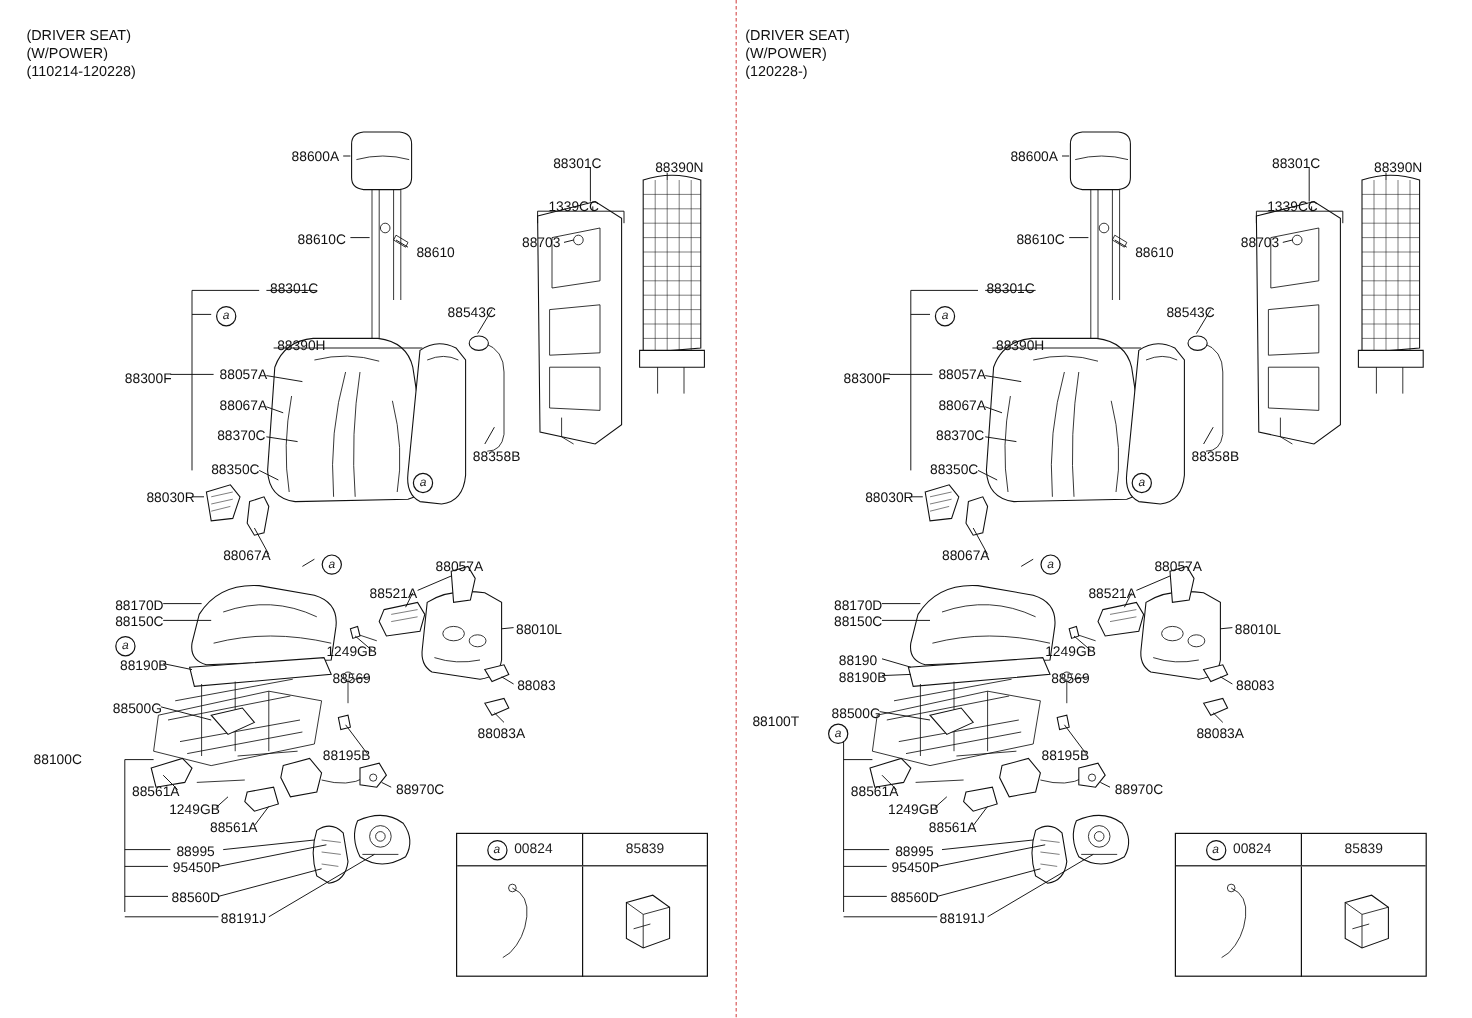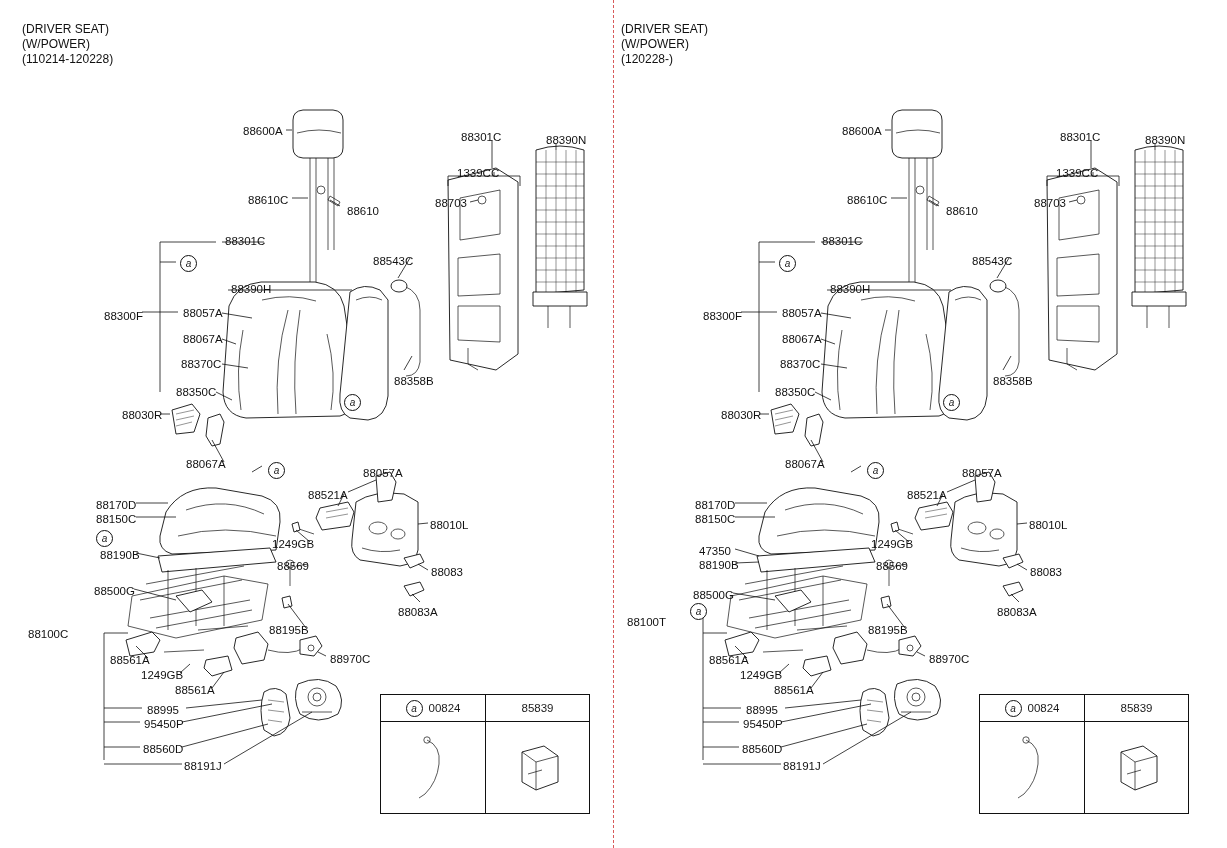--- a/index.html
+++ b/index.html
@@ -370,27 +370,27 @@
   <div class="lbl" style="left:775px;top:386px;">88350C</div>
   <div class="lbl" style="left:993px;top:375px;">88358B</div>
   <div class="lbl" style="left:721px;top:409px;">88030R</div>
   <div class="lbl" style="left:785px;top:458px;">88067A</div>
   <div class="lbl" style="left:962px;top:467px;">88057A</div>
   <div class="lbl" style="left:695px;top:499px;">88170D</div>
   <div class="lbl" style="left:695px;top:513px;">88150C</div>
   <div class="lbl" style="left:907px;top:489px;">88521A</div>
   <div class="lbl" style="left:1029px;top:519px;">88010L</div>
   <div class="lbl" style="left:871px;top:538px;">1249GB</div>
-  <div class="lbl" style="left:699px;top:545px;">47350</div>
+  <div class="lbl" style="left:699px;top:545px;">88190</div>
   <div class="lbl" style="left:699px;top:559px;">88190B</div>
   <div class="lbl" style="left:876px;top:560px;">88569</div>
   <div class="lbl" style="left:1030px;top:566px;">88083</div>
   <div class="lbl" style="left:693px;top:589px;">88500G</div>
   <div class="lbl" style="left:997px;top:606px;">88083A</div>
-  <div class="lbl" style="left:627px;top:616px;">88100T</div>
+  <div class="lbl" style="left:627px;top:596px;">88100T</div>
   <div class="lbl" style="left:868px;top:624px;">88195B</div>
   <div class="lbl" style="left:709px;top:654px;">88561A</div>
   <div class="lbl" style="left:740px;top:669px;">1249GB</div>
   <div class="lbl" style="left:774px;top:684px;">88561A</div>
   <div class="lbl" style="left:929px;top:653px;">88970C</div>
   <div class="lbl" style="left:746px;top:704px;">88995</div>
   <div class="lbl" style="left:743px;top:718px;">95450P</div>
   <div class="lbl" style="left:742px;top:743px;">88560D</div>
   <div class="lbl" style="left:783px;top:760px;">88191J</div>
 

